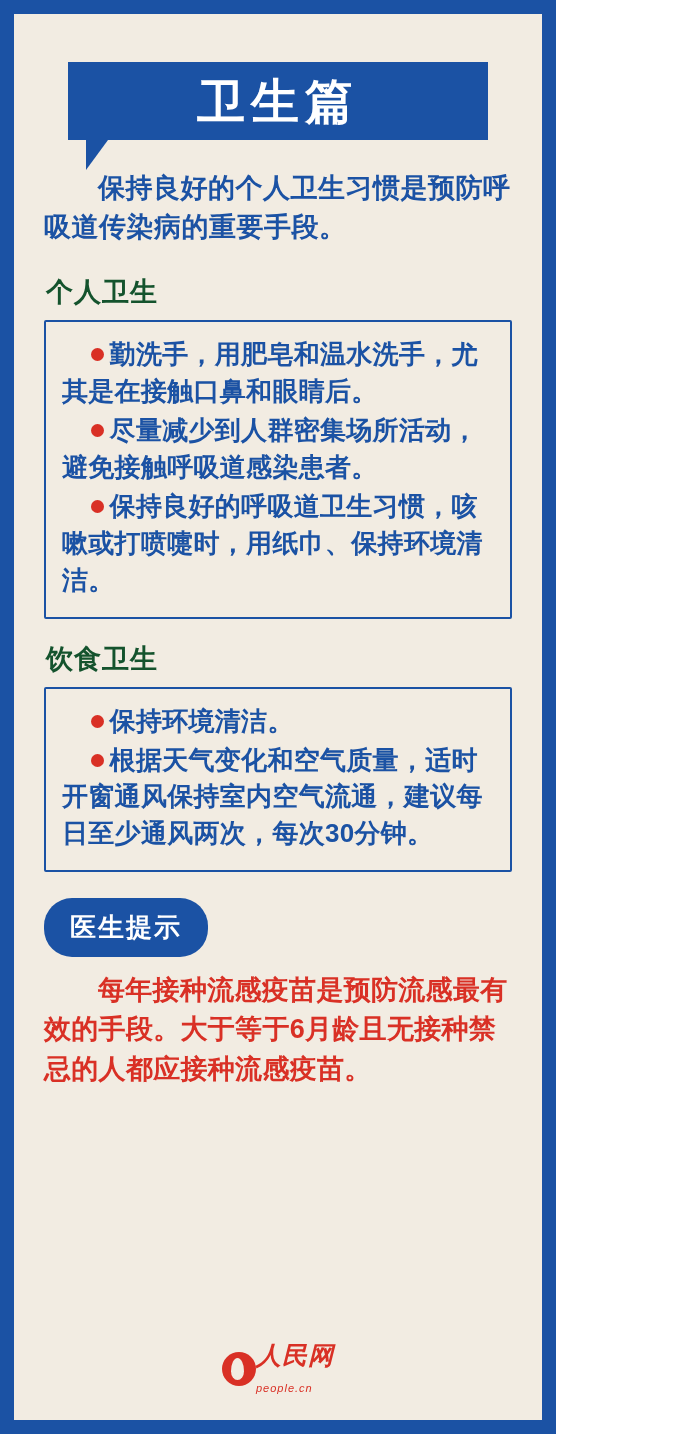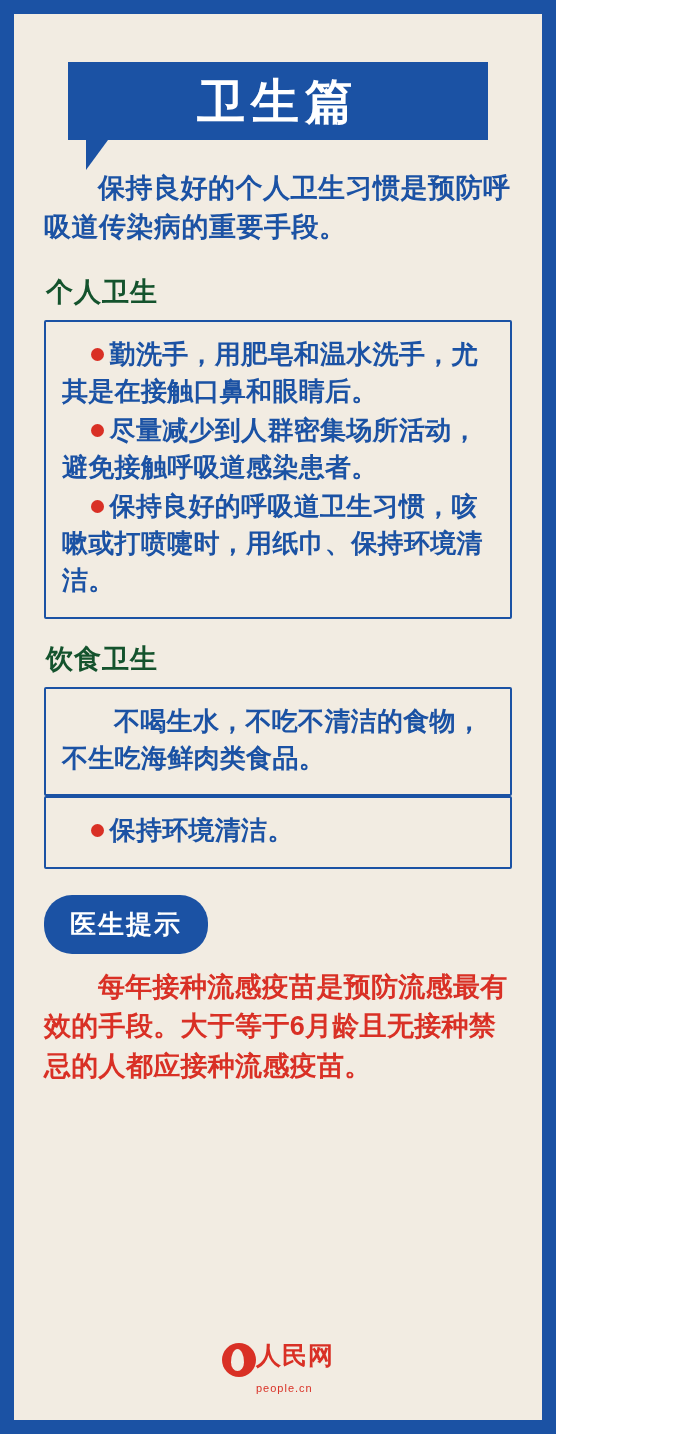--- a/index.html
+++ b/index.html
@@ -141,23 +141,24 @@
     letter-spacing: 0.3px;
   }
 
   
   .footer {
     position: absolute;
     left: 0;
     right: 0;
     bottom: 26px;
     display: flex;
-    align-items: flex-start;
+    align-items: center;
     justify-content: center;
     gap: 0;
+    font-style: italic;
   }
   .logo-mark {
     position: relative;
     width: 34px;
     height: 34px;
     border-radius: 50%;
     background: #d93025;
     display: inline-block;
   }
   .logo-mark::after {
@@ -211,27 +212,27 @@
       </p>
       <p class="bullet">
         <span class="dot"></span><span>尽量减少到人群密集场所活动，避免接触呼吸道感染患者。</span>
       </p>
       <p class="bullet">
         <span class="dot"></span><span>保持良好的呼吸道卫生习惯，咳嗽或打喷嚏时，用纸巾、保持环境清洁。</span>
       </p>
     </div>
 
     <h2 class="section-head">饮食卫生</h2>
+
     <div class="box">
-      <p class="plain">不喝生水，不吃不清洁的食物，不生吃海鲜肉类食品。</p>
-    </div>
-
-    <div class="box">
       <p class="bullet">
         <span class="dot"></span><span>保持环境清洁。</span>
+      </p>
+      <p class="bullet">
+        <span class="dot"></span><span>根据天气变化和空气质量，适时开窗通风保持室内空气流通，建议每日至少通风两次，每次30分钟。</span>
       </p>
     </div>
 
     <div class="tip-pill-wrap">
       <span class="tip-pill">医生提示</span>
     </div>
     <p class="tip-body">每年接种流感疫苗是预防流感最有效的手段。大于等于6月龄且无接种禁忌的人都应接种流感疫苗。</p>
 
     <div class="footer">
       <span class="logo-mark"></span>

